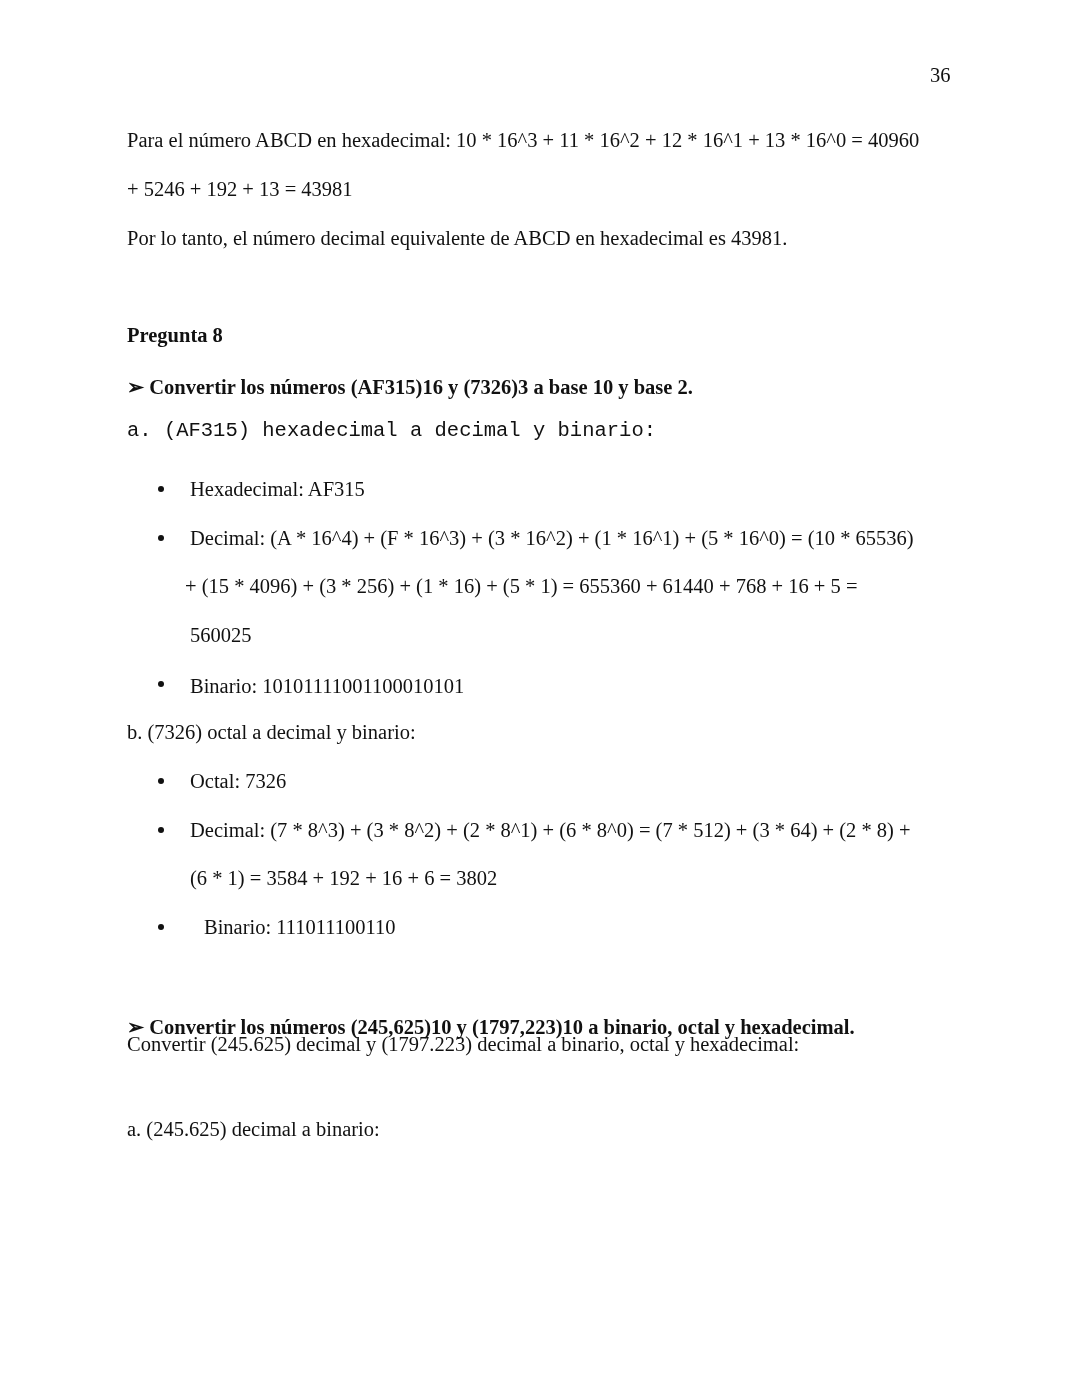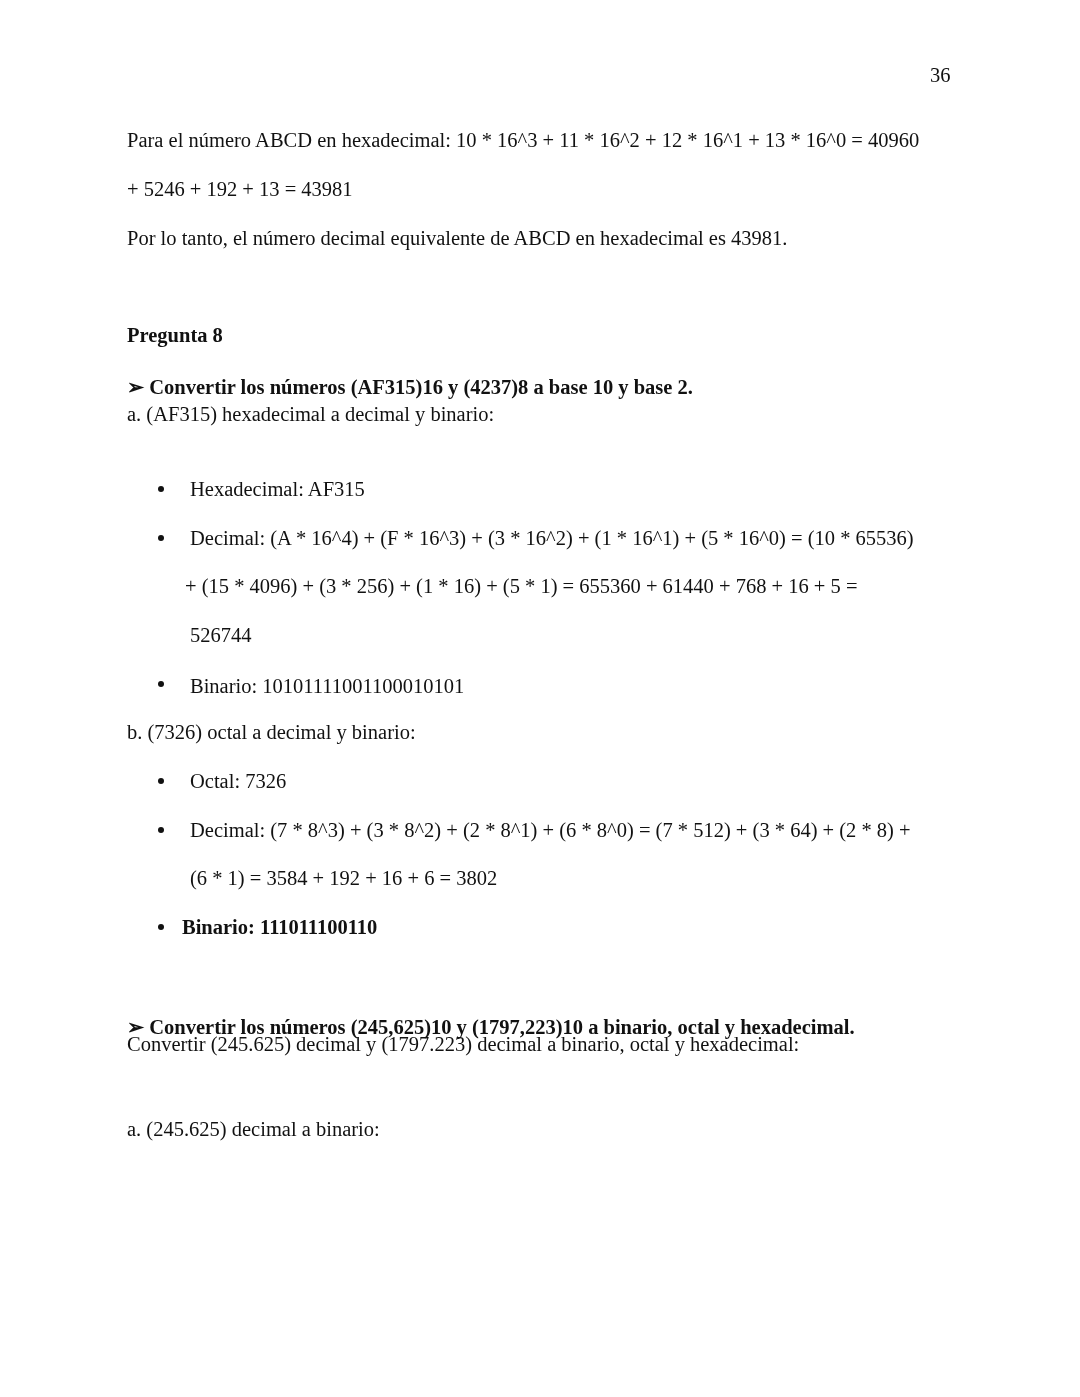--- a/index.html
+++ b/index.html
@@ -39,47 +39,47 @@
   <span class="line page-num">36</span>
 
   <span class="line" style="left:127px; top:130px;">Para el número ABCD en hexadecimal: 10 * 16^3 + 11 * 16^2 + 12 * 16^1 + 13 * 16^0 = 40960</span>
   <span class="line" style="left:127px; top:179px;">+ 5246 + 192 + 13 = 43981</span>
   <span class="line" style="left:127px; top:228px;">Por lo tanto, el número decimal equivalente de ABCD en hexadecimal es 43981.</span>
 
   <span class="line bold" style="left:127px; top:325px;">Pregunta 8</span>
 
   <div class="line bold" style="left:127px; top:377px;">
     <span>➢</span>
-    <span>Convertir los números (AF315)16 y (4237)8 a base 10 y base 2.</span>
+    <span>Convertir los números (AF315)16 y (7326)3 a base 10 y base 2.</span>
   </div>
 
-  <span class="line" style="left:127px; top:404px;">a. (AF315) hexadecimal a decimal y binario:</span>
+  <span class="line" style="left:127px; top:421px;font-family:Liberation Mono, monospace;">a. (AF315) hexadecimal a decimal y binario:</span>
 
   <span class="bullet" style="left:158px; top:486px;"></span>
   <span class="line" style="left:190px; top:479px;">Hexadecimal: AF315</span>
 
   <span class="bullet" style="left:158px; top:535px;"></span>
   <span class="line" style="left:190px; top:528px;">Decimal: (A * 16^4) + (F * 16^3) + (3 * 16^2) + (1 * 16^1) + (5 * 16^0) = (10 * 65536)</span>
   <span class="line" style="left:185px; top:576px;">+ (15 * 4096) + (3 * 256) + (1 * 16) + (5 * 1) = 655360 + 61440 + 768 + 16 + 5 =</span>
-  <span class="line" style="left:190px; top:625px;">526744</span>
+  <span class="line" style="left:190px; top:625px;">560025</span>
 
   <span class="bullet" style="left:158px; top:681px;"></span>
   <span class="line" style="left:190px; top:676px;">Binario: 10101111001100010101</span>
 
   <span class="line" style="left:127px; top:722px;">b. (7326) octal a decimal y binario:</span>
 
   <span class="bullet" style="left:158px; top:778px;"></span>
   <span class="line" style="left:190px; top:771px;text-align:center;">Octal: 7326</span>
 
   <span class="bullet" style="left:158px; top:827px;"></span>
   <span class="line" style="left:190px; top:820px;">Decimal: (7 * 8^3) + (3 * 8^2) + (2 * 8^1) + (6 * 8^0) = (7 * 512) + (3 * 64) + (2 * 8) +</span>
   <span class="line" style="left:190px; top:868px;">(6 * 1) = 3584 + 192 + 16 + 6 = 3802</span>
 
   <span class="bullet" style="left:158px; top:924px;"></span>
-  <span class="line" style="left:182px; top:917px;font-weight:bold;">Binario: 111011100110</span>
+  <span class="line" style="left:204px; top:917px;">Binario: 111011100110</span>
 
   <div class="line bold" style="left:127px; top:1017px;">
     <span>➢</span>
     <span>Convertir los números (245,625)10 y (1797,223)10 a binario, octal y hexadecimal.</span>
   </div>
 
   <span class="line" style="left:127px; top:1034px;">Convertir (245.625) decimal y (1797.223) decimal a binario, octal y hexadecimal:</span>
   <span class="line" style="left:127px; top:1119px;">a. (245.625) decimal a binario:</span>
 
 </div>

